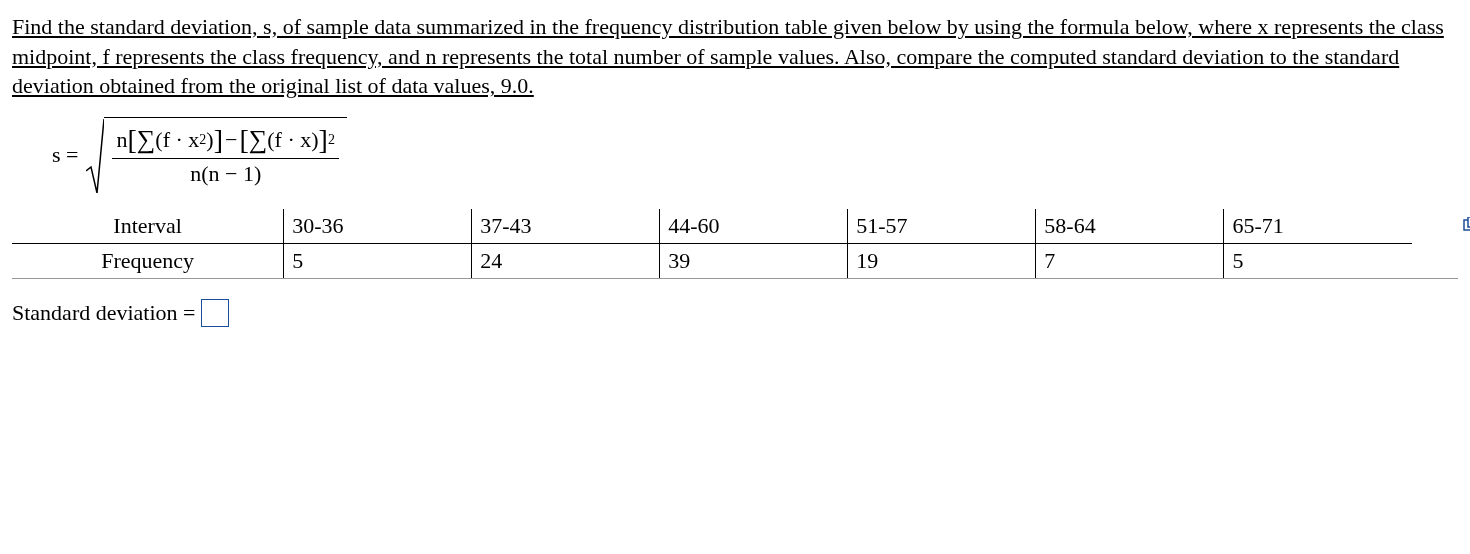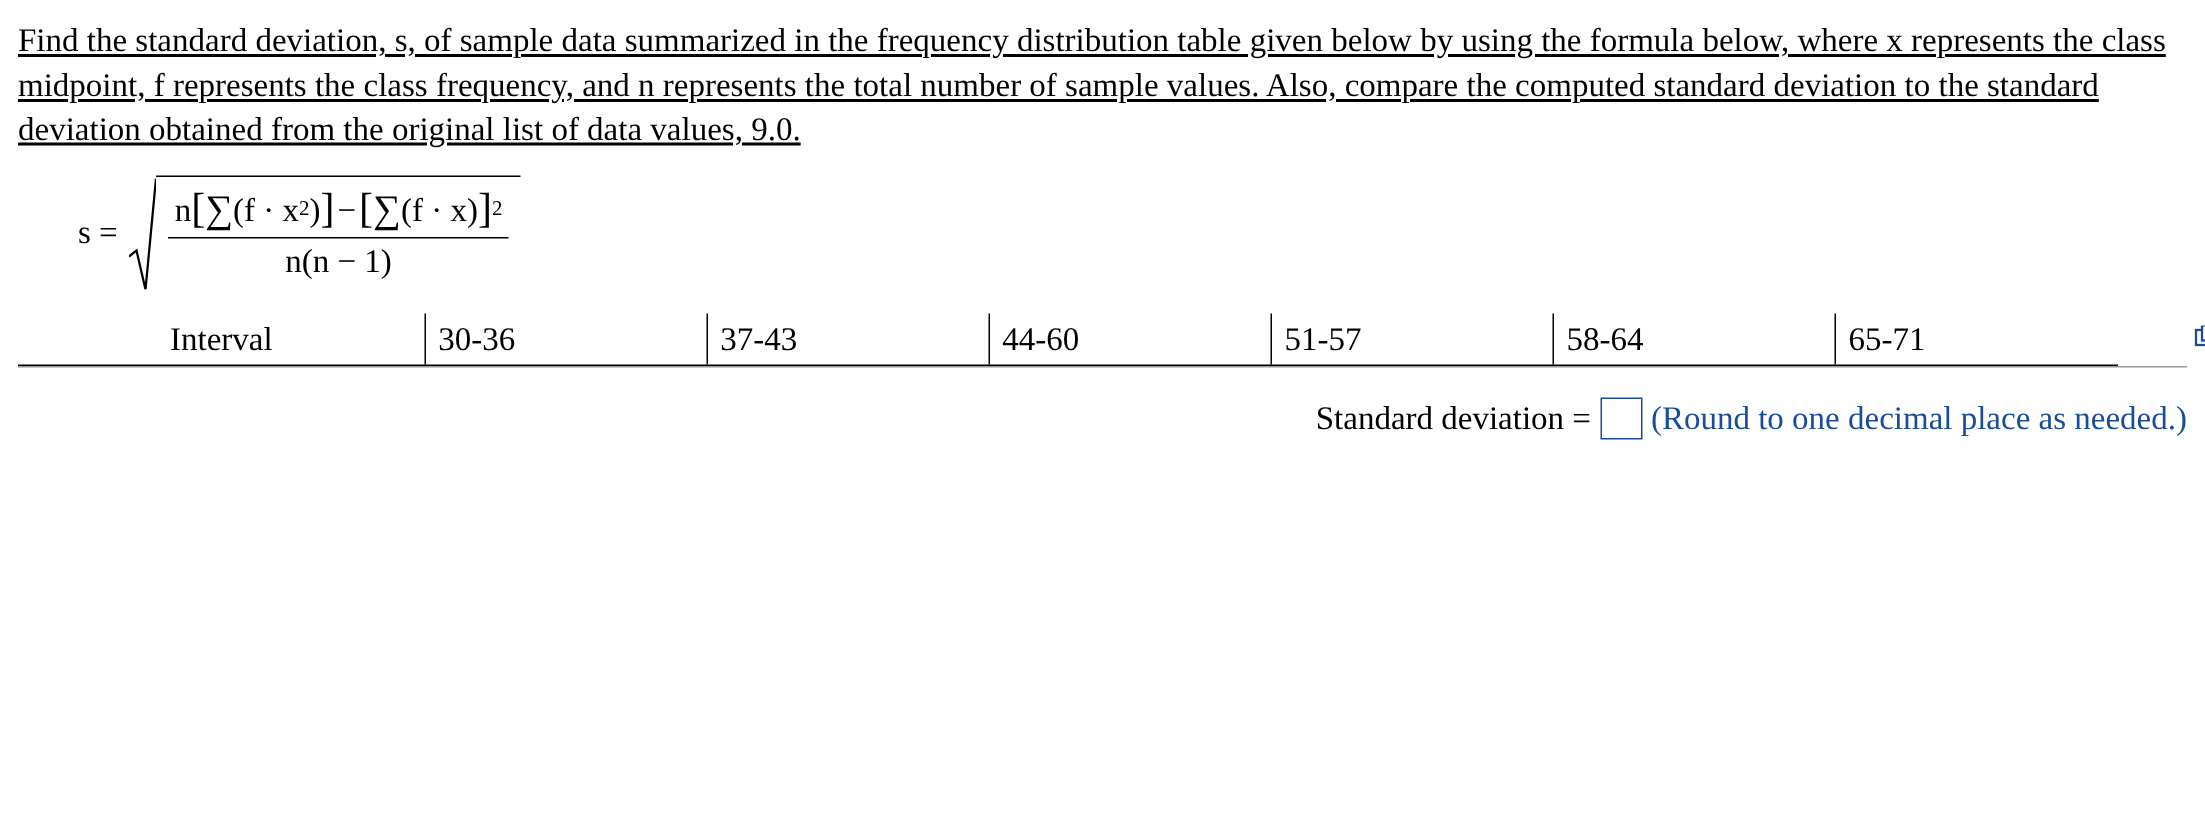--- a/index.html
+++ b/index.html
@@ -119,21 +119,20 @@
     }
     .popup-icon svg {
       width: 20px;
       height: 16px;
     }
     .answer-row {
       display: flex;
       align-items: center;
       gap: 6px;
       margin-top: 8px;
-      justify-content: flex-end;
     }
     .answer-input {
       width: 28px;
       height: 28px;
       border: 1px solid #1a4d99;
       font-size: 18px;
       text-align: center;
       font-family: inherit;
     }
     .answer-hint {
@@ -185,28 +184,36 @@
     <tbody>
         <tr class="interval-row">
       <td class="row-label">Interval</td>
       <td class="data-cell">30-36</td>
       <td class="data-cell">37-43</td>
       <td class="data-cell">44-60</td>
       <td class="data-cell">51-57</td>
       <td class="data-cell">58-64</td>
       <td class="data-cell">65-71</td>
     </tr>
+    <tr>
+      <td class="row-label">Frequency</td>
+      <td class="data-cell">5</td>
+      <td class="data-cell">24</td>
+      <td class="data-cell">39</td>
+      <td class="data-cell">19</td>
+      <td class="data-cell">7</td>
+      <td class="data-cell">5</td>
+    </tr>
   </tbody>
     </table>
   <div class="freq-row-bottom"></div>
   <div class="popup-icon">
     <svg viewBox="0 0 20 16">
       <rect x="2" y="3" width="12" height="10" fill="none" stroke="#1a4d99" stroke-width="1.5"></rect>
       <rect x="6" y="0" width="12" height="10" fill="#fff" stroke="#1a4d99" stroke-width="1.5"></rect>
     </svg>
   </div>
 </div>
 
 <div class="answer-row">
   <span class="answer-label">Standard deviation =</span>
   <input type="text" class="answer-input" value="" style="">
-  <span class="answer-hint">(Round to one decimal place as needed.)</span>
 </div>
 
 </body></html>

